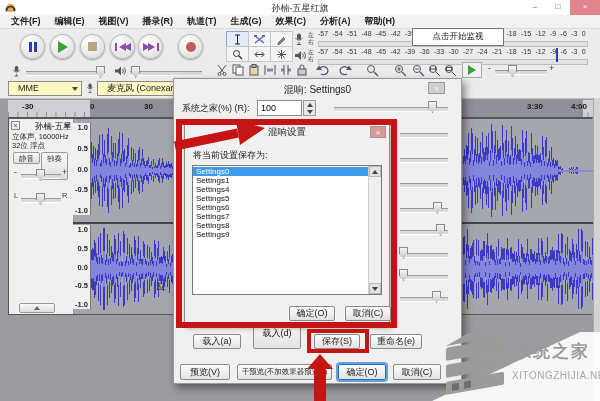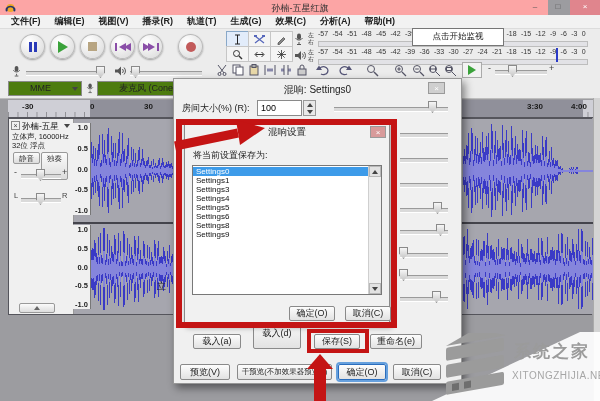--- a/index.html
+++ b/index.html
@@ -1,20 +1,20 @@
 <!DOCTYPE html>
 <html><head>
 <meta charset="utf-8">
 <style>
   html,body{margin:0;padding:0;background:#666;}
   .screen{position:relative;width:600px;height:401px;background:#9c9ca0;overflow:hidden;
           font-family:"Liberation Sans",sans-serif;color:#222;cursor:default;}
   .abs{position:absolute;}
   
-  .titlebar{left:0;top:0;width:548px;height:15px;background:#fca5a5;border-bottom:1px solid #d9d9d9;}
+  .titlebar{left:0;top:0;width:600px;height:15px;background:#ffffff;border-bottom:1px solid #d9d9d9;}
   .title-text{left:0;top:2px;width:600px;text-align:center;font-size:9px;color:#333;}
   .winbtn{top:0;height:15px;font-size:8px;line-height:14px;text-align:center;color:#555;}
   .winbtn.close{background:#e0858d;color:#fff;}
   .menubar{left:0;top:15px;width:600px;height:14px;background:#f2f2f2;border-bottom:1px solid #dcdcdc;
            display:flex;align-items:center;padding-left:4px;box-sizing:border-box;}
   .menu-item{font-size:9px;padding:0 7px;color:#222;white-space:nowrap;font-weight:bold;}
   
   .toolbar{left:0;top:29px;width:600px;height:69px;background:#ececec;border-bottom:1px solid #bdbdbd;}
   .tbtn{position:absolute;width:25px;height:25px;border-radius:50%;
         background:radial-gradient(circle at 35% 30%,#ffffff,#d6d6d6);
@@ -32,22 +32,22 @@
   .toolcell.active{background:#e2ecfa;border-color:#89a8c8;}
   .db-row{position:absolute;display:flex;justify-content:space-between;font-size:7px;color:#333;}
   .db{white-space:nowrap;}
   .meter-strip{position:absolute;height:4px;background:#e2e2e6;border:1px solid #bdbdbd;}
   .lr{position:absolute;font-size:6px;line-height:6px;color:#333;}
   .tooltip{position:absolute;background:#fff;border:1px solid #767676;font-size:8.5px;
            text-align:center;line-height:15px;z-index:6;}
   .slider-track{position:absolute;height:3px;background:#dadada;border-top:1px solid #9a9a9a;border-bottom:1px solid #fff;}
   .thumb{position:absolute;width:9px;height:12px;background:linear-gradient(#fbfbfb,#c2c2c2);
          clip-path:polygon(0 0,100% 0,100% 55%,50% 100%,0 55%);box-shadow:inset 0 0 0 1px #8a8a8a;}
-  .minibox{position:absolute;background:#4d7c0f;border:1px solid #8a8a8a;font-size:9px;line-height:13px;
-           padding-left:21px;overflow:hidden;white-space:nowrap;box-sizing:border-box;}
+  .minibox{position:absolute;background:#fef9c3;border:1px solid #8a8a8a;font-size:9px;line-height:13px;
+           padding-left:9px;overflow:hidden;white-space:nowrap;box-sizing:border-box;}
   .tri-dn{width:0;height:0;border-left:3px solid transparent;border-right:3px solid transparent;border-top:4px solid #444;}
   .tri-up{width:0;height:0;border-left:3px solid transparent;border-right:3px solid transparent;border-bottom:4px solid #444;}
   .sicon{position:absolute;}
   
   .ruler{left:8px;top:100px;width:592px;height:17px;background:#cfcfd6;border-bottom:1px solid #55555c;
          background-image:linear-gradient(to right,rgba(0,0,0,.30) 0 1px,transparent 1px);
          background-size:9.5px 5px;background-repeat:repeat-x;background-position:0 12px;}
   .ruler-sel{position:absolute;left:82px;top:0;width:493px;height:17px;background:#90909a;}
   .ruler-num{position:absolute;top:2px;font-size:8px;font-weight:bold;color:#1a1a1a;z-index:2;}
   .track{left:8px;top:118px;width:584px;height:197px;background:#a6a6ae;border:1px solid #55555c;box-sizing:border-box;}
@@ -332,21 +332,21 @@
     <div class="ruler-num" style="left:14px">-30</div>
     <div class="ruler-num" style="left:82px">0</div>
     <div class="ruler-num" style="left:136px">30</div>
     <div class="ruler-num" style="left:519px">3:30</div>
     <div class="ruler-num" style="left:563px">4:00</div>
   </div>
 
   <div class="abs track">
     <div class="tcp">
       <div class="abs" style="left:2px;top:2px;width:9px;height:9px;border:1px solid #888;font-size:7px;line-height:8px;text-align:center;color:#444;box-sizing:border-box">×</div>
-      <div class="abs" style="left:13px;top:2px;font-size:8.5px;white-space:nowrap;color:#111">孙楠-五星</div>
+      <div class="abs" style="left:26px;top:2px;font-size:8.5px;white-space:nowrap;color:#111">孙楠-五星</div>
       <span class="tri-dn abs" style="left:55px;top:5px"></span>
       <div class="abs" style="left:3px;top:13px;font-size:7.5px;color:#222;white-space:nowrap">立体声, 16000Hz</div>
       <div class="abs" style="left:3px;top:22px;font-size:7.5px;color:#222">32位 浮点</div>
       <div class="sbtn" style="left:4px;top:33px;width:27px;height:12px">静音</div>
       <div class="sbtn" style="left:32px;top:33px;width:27px;height:28px">独奏</div>
       <div class="abs" style="left:5px;top:48px;font-size:9px;color:#444">-</div>
       <div class="slider-track" style="left:12px;top:55px;width:40px"></div>
       <div class="thumb" style="left:27px;top:50px"></div>
       <div class="abs" style="left:53px;top:48px;font-size:9px;color:#444">+</div>
       <div class="abs" style="left:5px;top:72px;font-size:7.5px;color:#444">L</div>
@@ -393,21 +393,21 @@
         </svg>
     </div>
   </div>
 
   <div class="abs" style="left:157px;top:280px;font-size:9px;color:#222;z-index:6">立</div>
   <div class="abs" style="left:593px;top:98px;width:7px;height:303px;background:#d4d4d4;border-left:1px solid #aaa"></div>
 
   <div class="abs dialog">
     <div class="abs dlg-title">混响: Settings0</div>
     <div class="xbtn" style="left:254px;top:3px;width:17px;height:12px;background:#cfcfcf;font-size:8px;line-height:11px">×</div>
-    <div class="abs" style="left:8px;top:23px;font-size:9px">房间大小(%) (R):</div>
+    <div class="abs" style="left:8px;top:23px;font-size:9px">系统之家(%) (R):</div>
     <input class="abs" style="left: 83px; top: 21px; width: 40px; height: 14px; border: 1px solid rgb(138, 138, 138); font-size: 9px; padding: 0px 0px 0px 3px; font-family: &quot;Liberation Sans&quot;, sans-serif;" value="100">
     <div class="abs" style="left:129px;top:21px;width:13px;height:16px;border:1px solid #999;background:#e8e8e8;box-sizing:border-box">
       <span class="tri-up abs" style="left:3px;top:2px"></span>
       <span class="tri-dn abs" style="left:3px;top:9px"></span>
     </div>
     <div class="slider-track" style="left:160px;top:28px;width:114px"></div>
     <div class="thumb" style="left:254px;top:22px"></div>
 
     <div class="slider-track" style="left:226px;top:54px;width:48px"></div>
     <div class="slider-track" style="left:226px;top:79px;width:48px"></div>
@@ -435,24 +435,24 @@
   </div>
 
   <div class="abs subdialog">
     <div class="abs" style="left:0;top:3px;width:100%;text-align:center;font-size:9.5px;color:#222">混响设置</div>
     <div class="xbtn" style="left:185px;top:3px;width:16px;height:12px;background:#d89a9a;font-size:8px;line-height:11px">×</div>
     <div class="abs" style="left:8px;top:26px;font-size:9px">将当前设置保存为:</div>
     <div class="listbox">
       <div class="list-items">
           <div class="li selected">Settings0</div>
           <div class="li">Settings1</div>
-          <div class="li">Settings3</div>
           <div class="li">Settings4</div>
           <div class="li">Settings5</div>
           <div class="li">Settings6</div>
+          <div class="li">Settings7</div>
           <div class="li">Settings8</div>
           <div class="li">Settings9</div>
         </div>
       <div class="scrollbar">
         <div class="scr-btn" style="top:0">
             <span class="tri-up"></span>
           </div>
         <div class="scr-btn" style="bottom:0">
             <span class="tri-dn"></span>
           </div>

